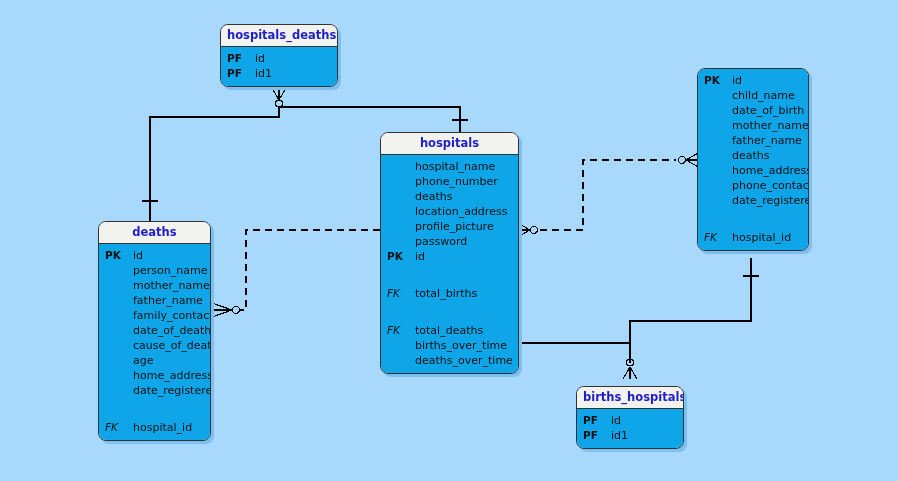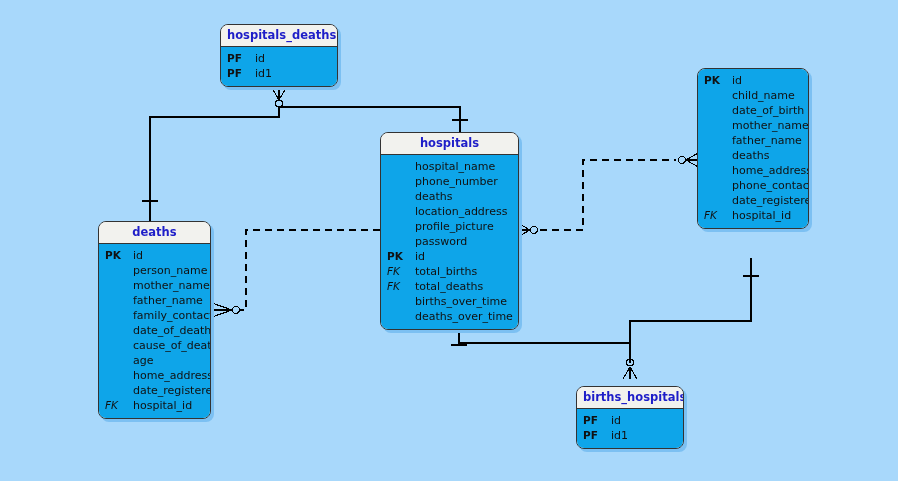--- a/index.html
+++ b/index.html
@@ -51,21 +51,21 @@
     width:24px;
     min-width:24px;
     font-weight:bold;
     font-size:10.5px;
     color:#111;
     text-align:left;
     padding-left:2px;
   }
   .attr .nm{padding-left:4px;}
   .attr.pk .nm{font-weight:normal;}
-  .attr.fk .key{font-weight:normal;font-style:italic;}
+  .attr.fk .key{font-weight:normal;font-style:italic;margin-top:22px;}
   .attr.fk .nm{}
 
   
   #ent-hospitals_deaths1{left:220px;top:24px;width:118px;}
   #ent-births{left:697px;top:68px;width:112px;}
   #ent-hospitals{left:380px;top:132px;width:139px;}
   #ent-deaths{left:98px;top:221px;width:113px;}
   #ent-births_hospitals1{left:576px;top:386px;width:108px;}
 </style>
 </head>

